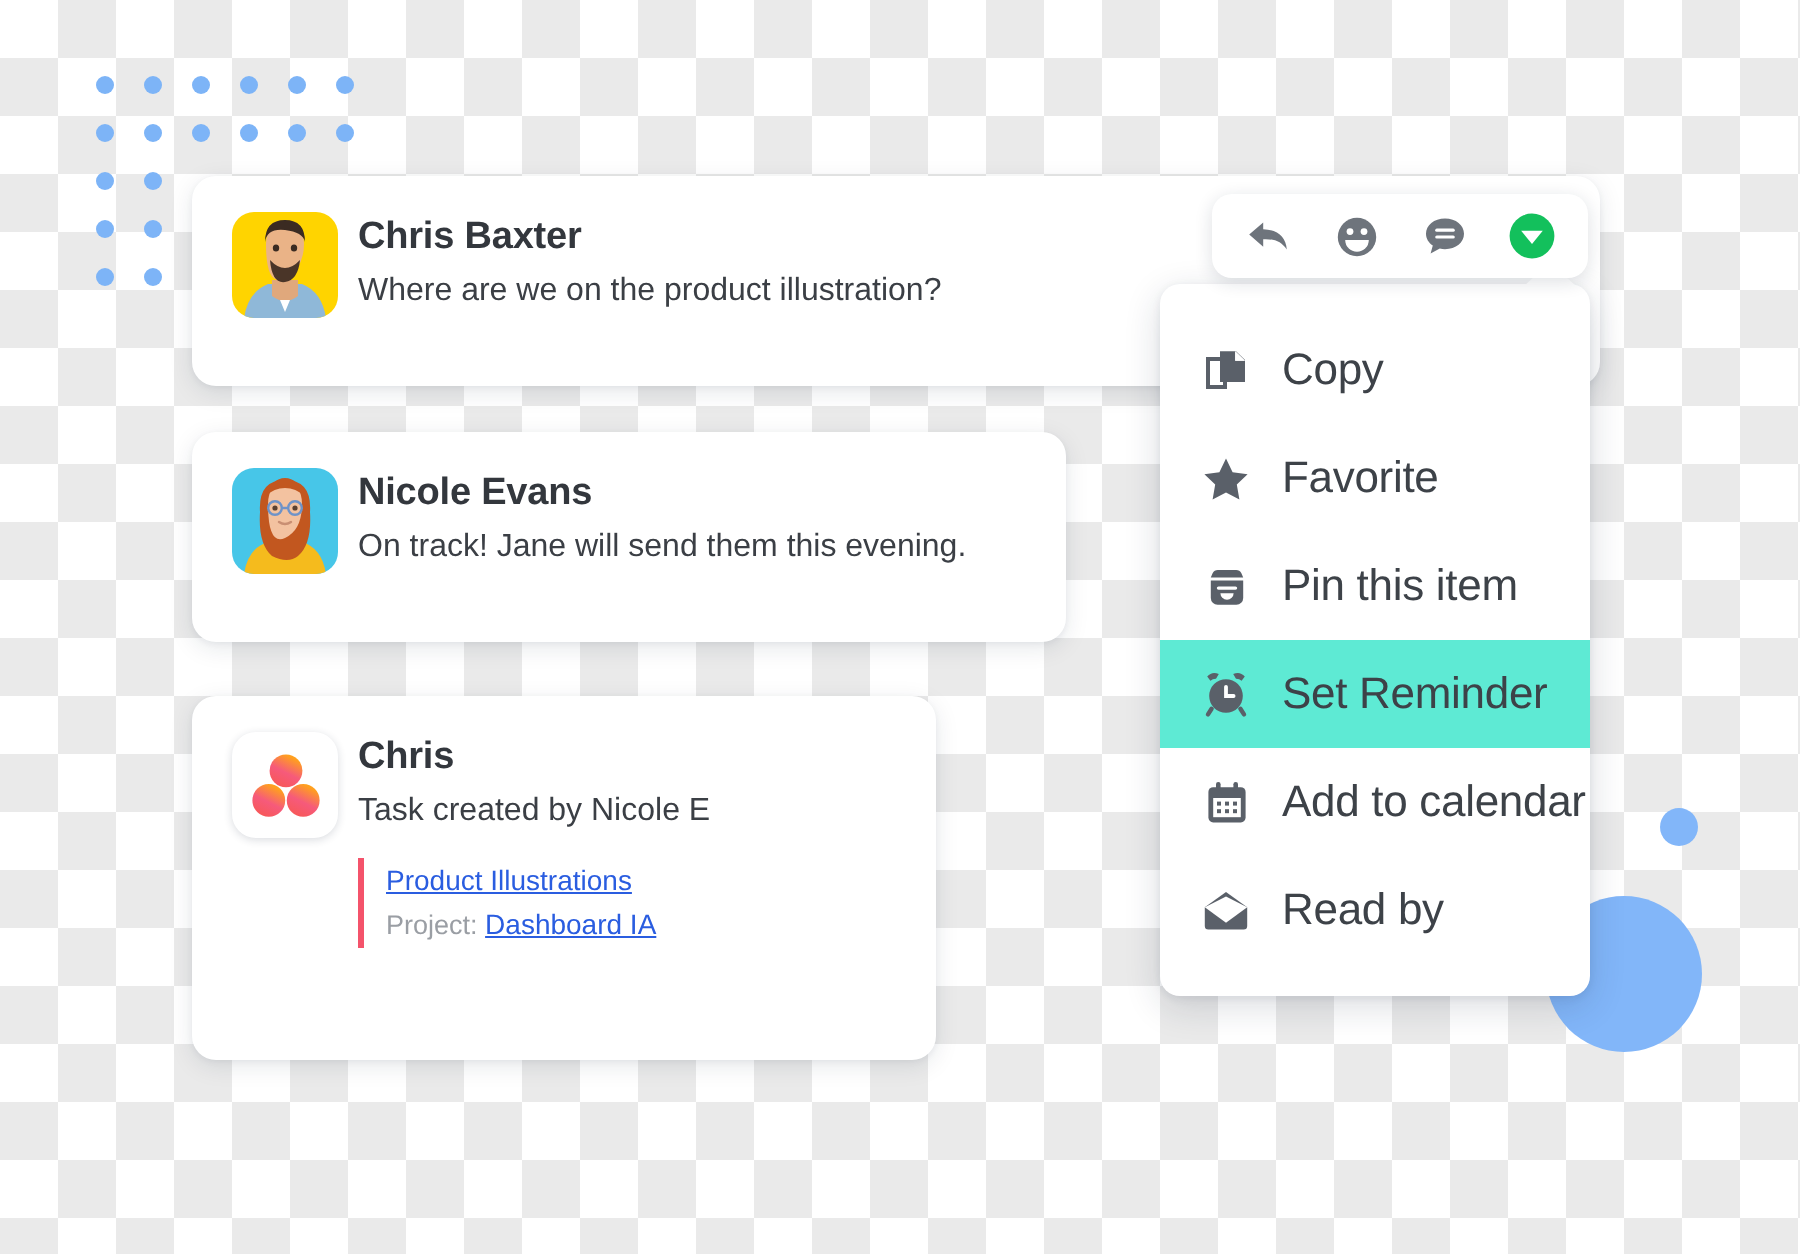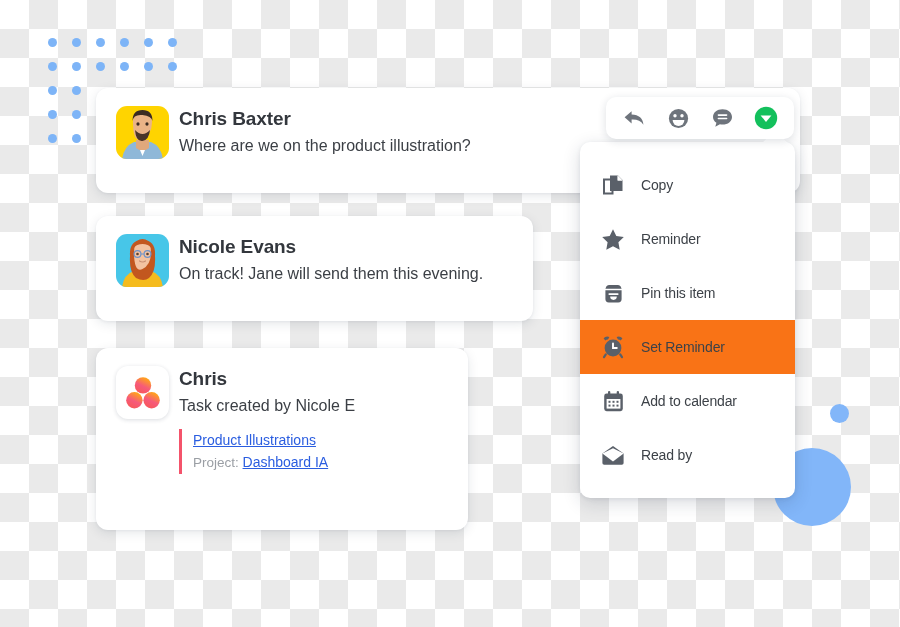--- a/index.html
+++ b/index.html
@@ -191,33 +191,33 @@
   }
   .menu-item {
     display: flex;
     align-items: center;
     gap: 16px;
     height: 54px;
     padding: 0 0 0 21px;
     cursor: pointer;
     box-sizing: border-box;
   }
-  .menu-item.active { background: #f97316; }
+  .menu-item.active { background: #5eead4; }
   .menu-icon {
     width: 24px;
     height: 24px;
     flex: 0 0 auto;
     display: flex;
     align-items: center;
     justify-content: center;
     color: #5a6069;
   }
   .menu-icon svg { display: block; }
   .menu-label {
-    font-size: 14px;
+    font-size: 22px;
     color: #3d4248;
     white-space: nowrap;
     letter-spacing: -0.15px;
   }
 </style>
 </head>
 <body>
 
 <div class="stage">
 
@@ -369,21 +369,21 @@
       <span class="menu-label">Copy</span>
     </div>
 
     <div class="menu-item">
       <span class="menu-icon">
         <svg width="24" height="23" viewBox="0 0 24 23" xmlns="http://www.w3.org/2000/svg">
           <path d="M12 1.3 L15.3 8.1 L22.8 9.1 L17.4 14.3 L18.7 21.7 L12 18.2 L5.3 21.7
                    L6.6 14.3 L1.2 9.1 L8.7 8.1 Z" fill="currentColor"></path>
         </svg>
       </span>
-      <span class="menu-label">Reminder</span>
+      <span class="menu-label">Favorite</span>
     </div>
 
     <div class="menu-item">
       <span class="menu-icon">
         <svg width="23" height="23" viewBox="0 0 23 23" xmlns="http://www.w3.org/2000/svg">
           <path d="M3.4 8.2 H19.6 V17 A3.4 3.4 0 0 1 16.2 20.4 H6.8 A3.4 3.4 0 0 1 3.4 17 Z" fill="currentColor"></path>
           <path d="M4.3 4.6 A3 3 0 0 1 7 3 H16 A3 3 0 0 1 18.7 4.6 L19.6 6.7 H3.4 Z" fill="currentColor"></path>
           <rect x="6.4" y="11.2" width="10.2" height="1.7" rx="0.85" fill="#ffffff"></rect>
           <path d="M8.2 14.6 H14.8 A3.3 3.3 0 0 1 8.2 14.6 Z" fill="#ffffff"></path>
         </svg>

